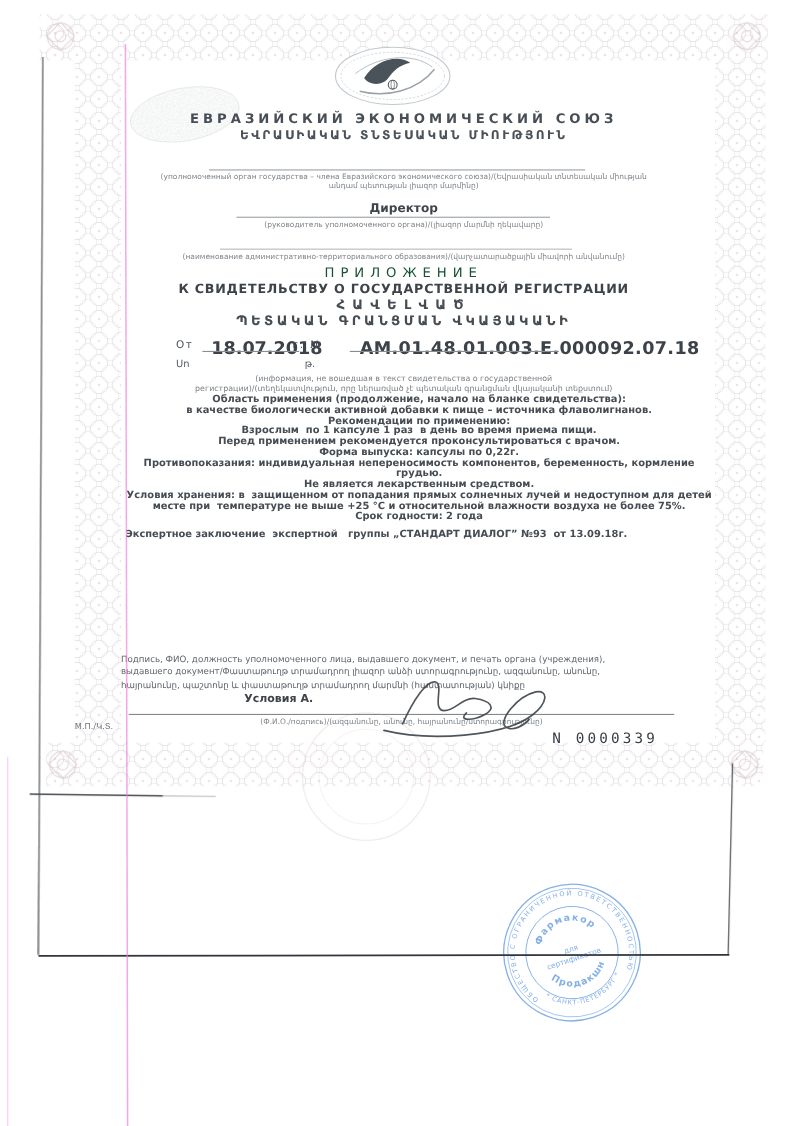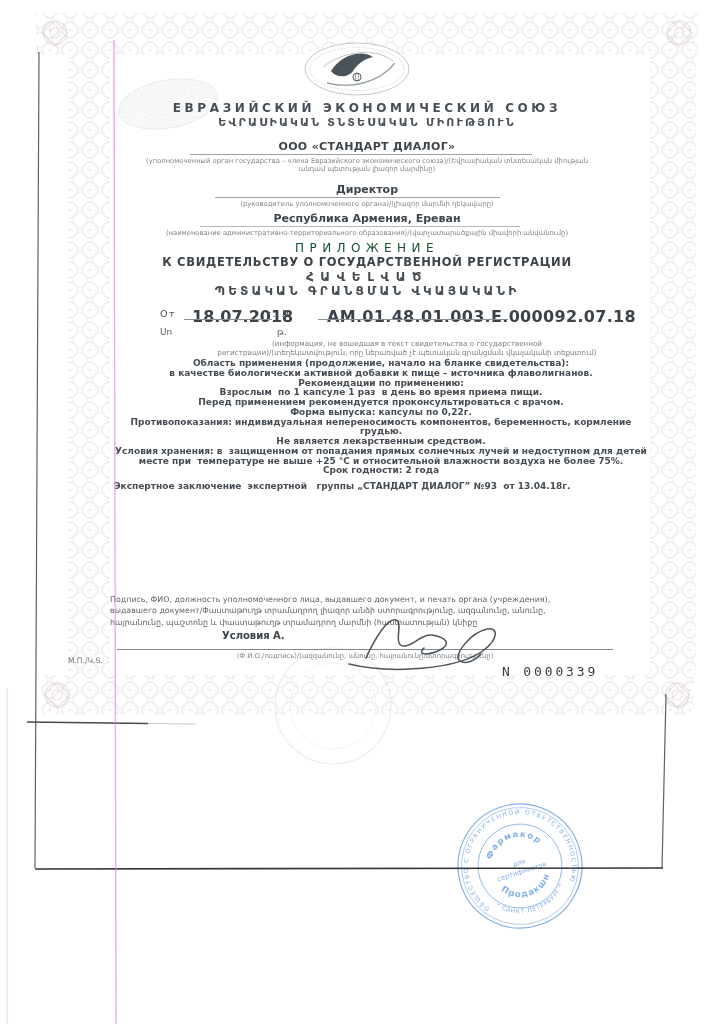--- a/index.html
+++ b/index.html
@@ -29,21 +29,21 @@
   .d-val{font-size:16px;font-weight:700;color:#3c4249;}
   .p-from{top:308px;left:160px;}
   .p-date{top:307px;left:192px;}
   .p-year{top:308px;left:266px;}
   .p-num-lbl{top:308px;left:282px;}
   .p-num{top:307px;left:327px;letter-spacing:.02em;}
   .r-date{top:319px;left:184px;width:88px;border-top-color:#868e94;}
   .r-num{top:319px;left:318px;width:190px;border-top-color:#868e94;}
   .p-from-am{top:327px;left:160px;font-size:9px;color:#565d63;}
   .p-year-am{top:327px;left:277px;font-size:9px;color:#565d63;}
-  .c-info{top:340px;left:102px;width:530px;font-size:7.2px;line-height:8.8px;color:#787f85;padding-left:40px;}
+  .c-info{top:340px;left:102px;width:530px;font-size:7.2px;line-height:8.8px;color:#787f85;}
   .body-block{top:359px;left:114px;width:534px;font-size:9px;font-weight:700;line-height:9.75px;color:#454c53;text-align:center;}
   .body-block div{white-space:pre;}
   .t-expert{top:481px;left:114px;font-size:9px;font-weight:700;color:#454c53;white-space:pre;}
   .note-block{top:594px;left:110px;width:540px;font-size:7.9px;line-height:11.4px;color:#5d646a;}
   .note-block div{white-space:pre;}
   .t-name{top:630px;left:222px;font-size:10px;font-weight:700;color:#3d4349;}
   .r-sig{top:649px;left:117px;width:496px;border-top-color:#81898f;}
   .c-sig{top:652px;left:117px;width:496px;}
   .t-mp{top:656px;left:68px;font-size:7.5px;color:#6d747a;}
   .t-formnum{top:664px;left:502px;font-size:13px;font-weight:400;letter-spacing:.22em;color:#363d44;
@@ -122,29 +122,27 @@
 
     <path d="M39 52 L35 868" stroke="#343b41" stroke-width="1.2" opacity="0.8" fill="none"></path>
     <path d="M666 694 L662 868" stroke="#343b41" stroke-width="1.2" opacity="0.8" fill="none"></path>
     <path d="M27 722 L148 723.5" stroke="#444b51" stroke-width="1.4" fill="none"></path>
     <path d="M148 723.5 L196 724" stroke="#444b51" stroke-width="1.2" opacity="0.3" fill="none"></path>
   </svg>
 
   <div class="abs ctr t-union-am">ԵՎՐԱՍԻԱԿԱՆ ՏՆՏԵՍԱԿԱՆ ՄԻՈՒԹՅՈՒՆ</div>
   <div class="abs ctr t-union-ru">ЕВРАЗИЙСКИЙ ЭКОНОМИЧЕСКИЙ СОЮЗ</div>
 
-  <div class="abs ctr t-org">ООО «СТАНДАРТ ДИАЛОГ»</div>
   <div class="abs rule r-org"></div>
   <div class="abs ctr cap c-org">(уполномоченный орган государства – члена Евразийского экономического союза)/(Եվրասիական տնտեսական միության անդամ պետության լիազոր մարմինը)</div>
 
   <div class="abs ctr t-dir">Директор</div>
   <div class="abs rule r-dir"></div>
   <div class="abs ctr cap c-dir">(руководитель уполномоченного органа)/(լիազոր մարմնի ղեկավարը)</div>
 
-  <div class="abs ctr t-place">Республика Армения, Ереван</div>
   <div class="abs rule r-place"></div>
   <div class="abs ctr cap c-place">(наименование административно-территориального образования)/(վարչատարածքային միավորի անվանումը)</div>
 
   <div class="abs ctr t-title1">ПРИЛОЖЕНИЕ</div>
   <div class="abs ctr t-title2">К СВИДЕТЕЛЬСТВУ О ГОСУДАРСТВЕННОЙ РЕГИСТРАЦИИ</div>
   <div class="abs ctr t-title3">ՀԱՎԵԼՎԱԾ</div>
   <div class="abs ctr t-title4">ՊԵՏԱԿԱՆ ԳՐԱՆՑՄԱՆ ՎԿԱՅԱԿԱՆԻ</div>
 
   <div class="abs d-lbl p-from">От</div>
   <div class="abs d-val p-date">18.07.2018</div>
@@ -169,21 +167,21 @@
       <div>Перед применением рекомендуется проконсультироваться с врачом.</div>
       <div>Форма выпуска: капсулы по 0,22г.</div>
       <div>Противопоказания: индивидуальная непереносимость компонентов, беременность, кормление</div>
       <div>грудью.</div>
       <div>Не является лекарственным средством.</div>
       <div>Условия хранения: в  защищенном от попадания прямых солнечных лучей и недоступном для детей</div>
       <div>месте при  температуре не выше +25 °С и относительной влажности воздуха не более 75%.</div>
       <div>Срок годности: 2 года</div>
     </div>
 
-  <div class="abs t-expert">Экспертное заключение  экспертной   группы „СТАНДАРТ ДИАЛОГ” №93  от 13.04.18г.</div>
+  <div class="abs t-expert">Экспертное заключение  экспертной   группы „СТАНДАРТ ДИАЛОГ” №93  от 13.09.18г.</div>
 
   <div class="abs note-block">
       <div>Подпись, ФИО, должность уполномоченного лица, выдавшего документ, и печать органа (учреждения),</div>
       <div>выдавшего документ/Փաստաթուղթ տրամադրող լիազոր անձի ստորագրությունը, ազգանունը, անունը,</div>
       <div>հայրանունը, պաշտոնը և փաստաթուղթ տրամադրող մարմնի (հաստատության) կնիքը</div>
     </div>
 
   <div class="abs t-name">Условия А.</div>
   <div class="abs rule r-sig"></div>
   <div class="abs ctr cap c-sig">(Ф.И.О./подпись)/(ազգանունը, անունը, հայրանունը/ստորագրությունը)</div>

